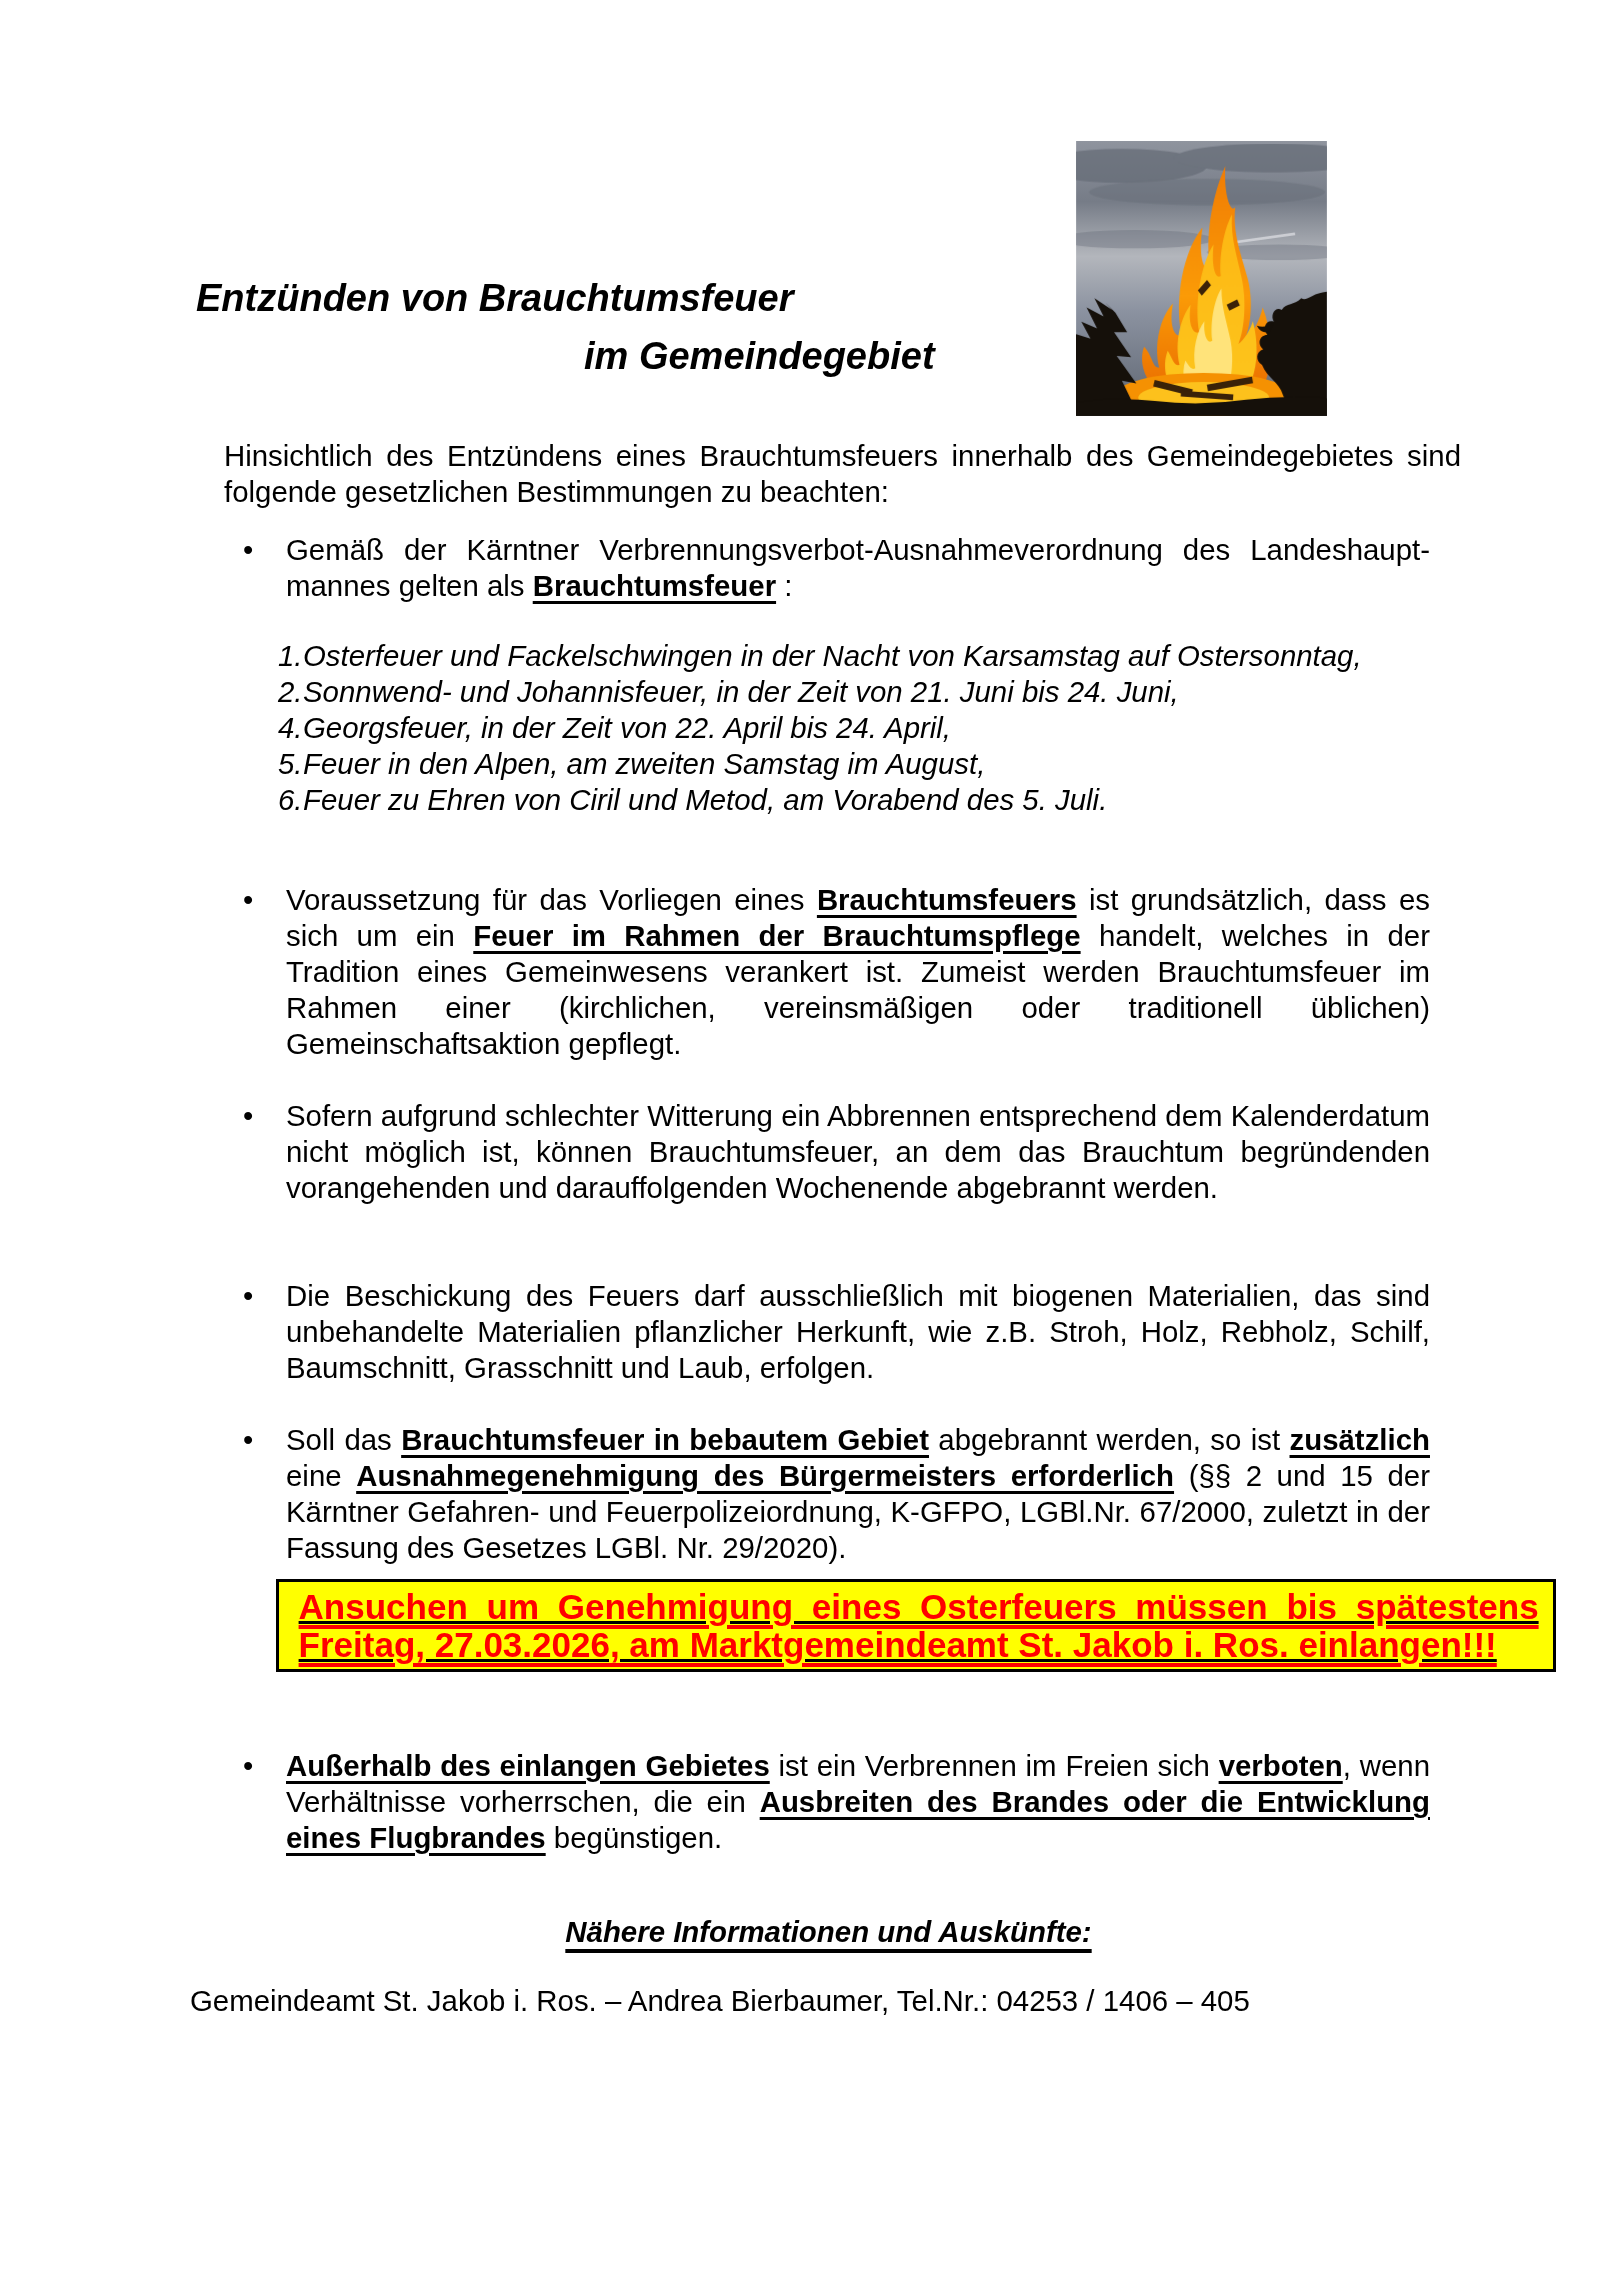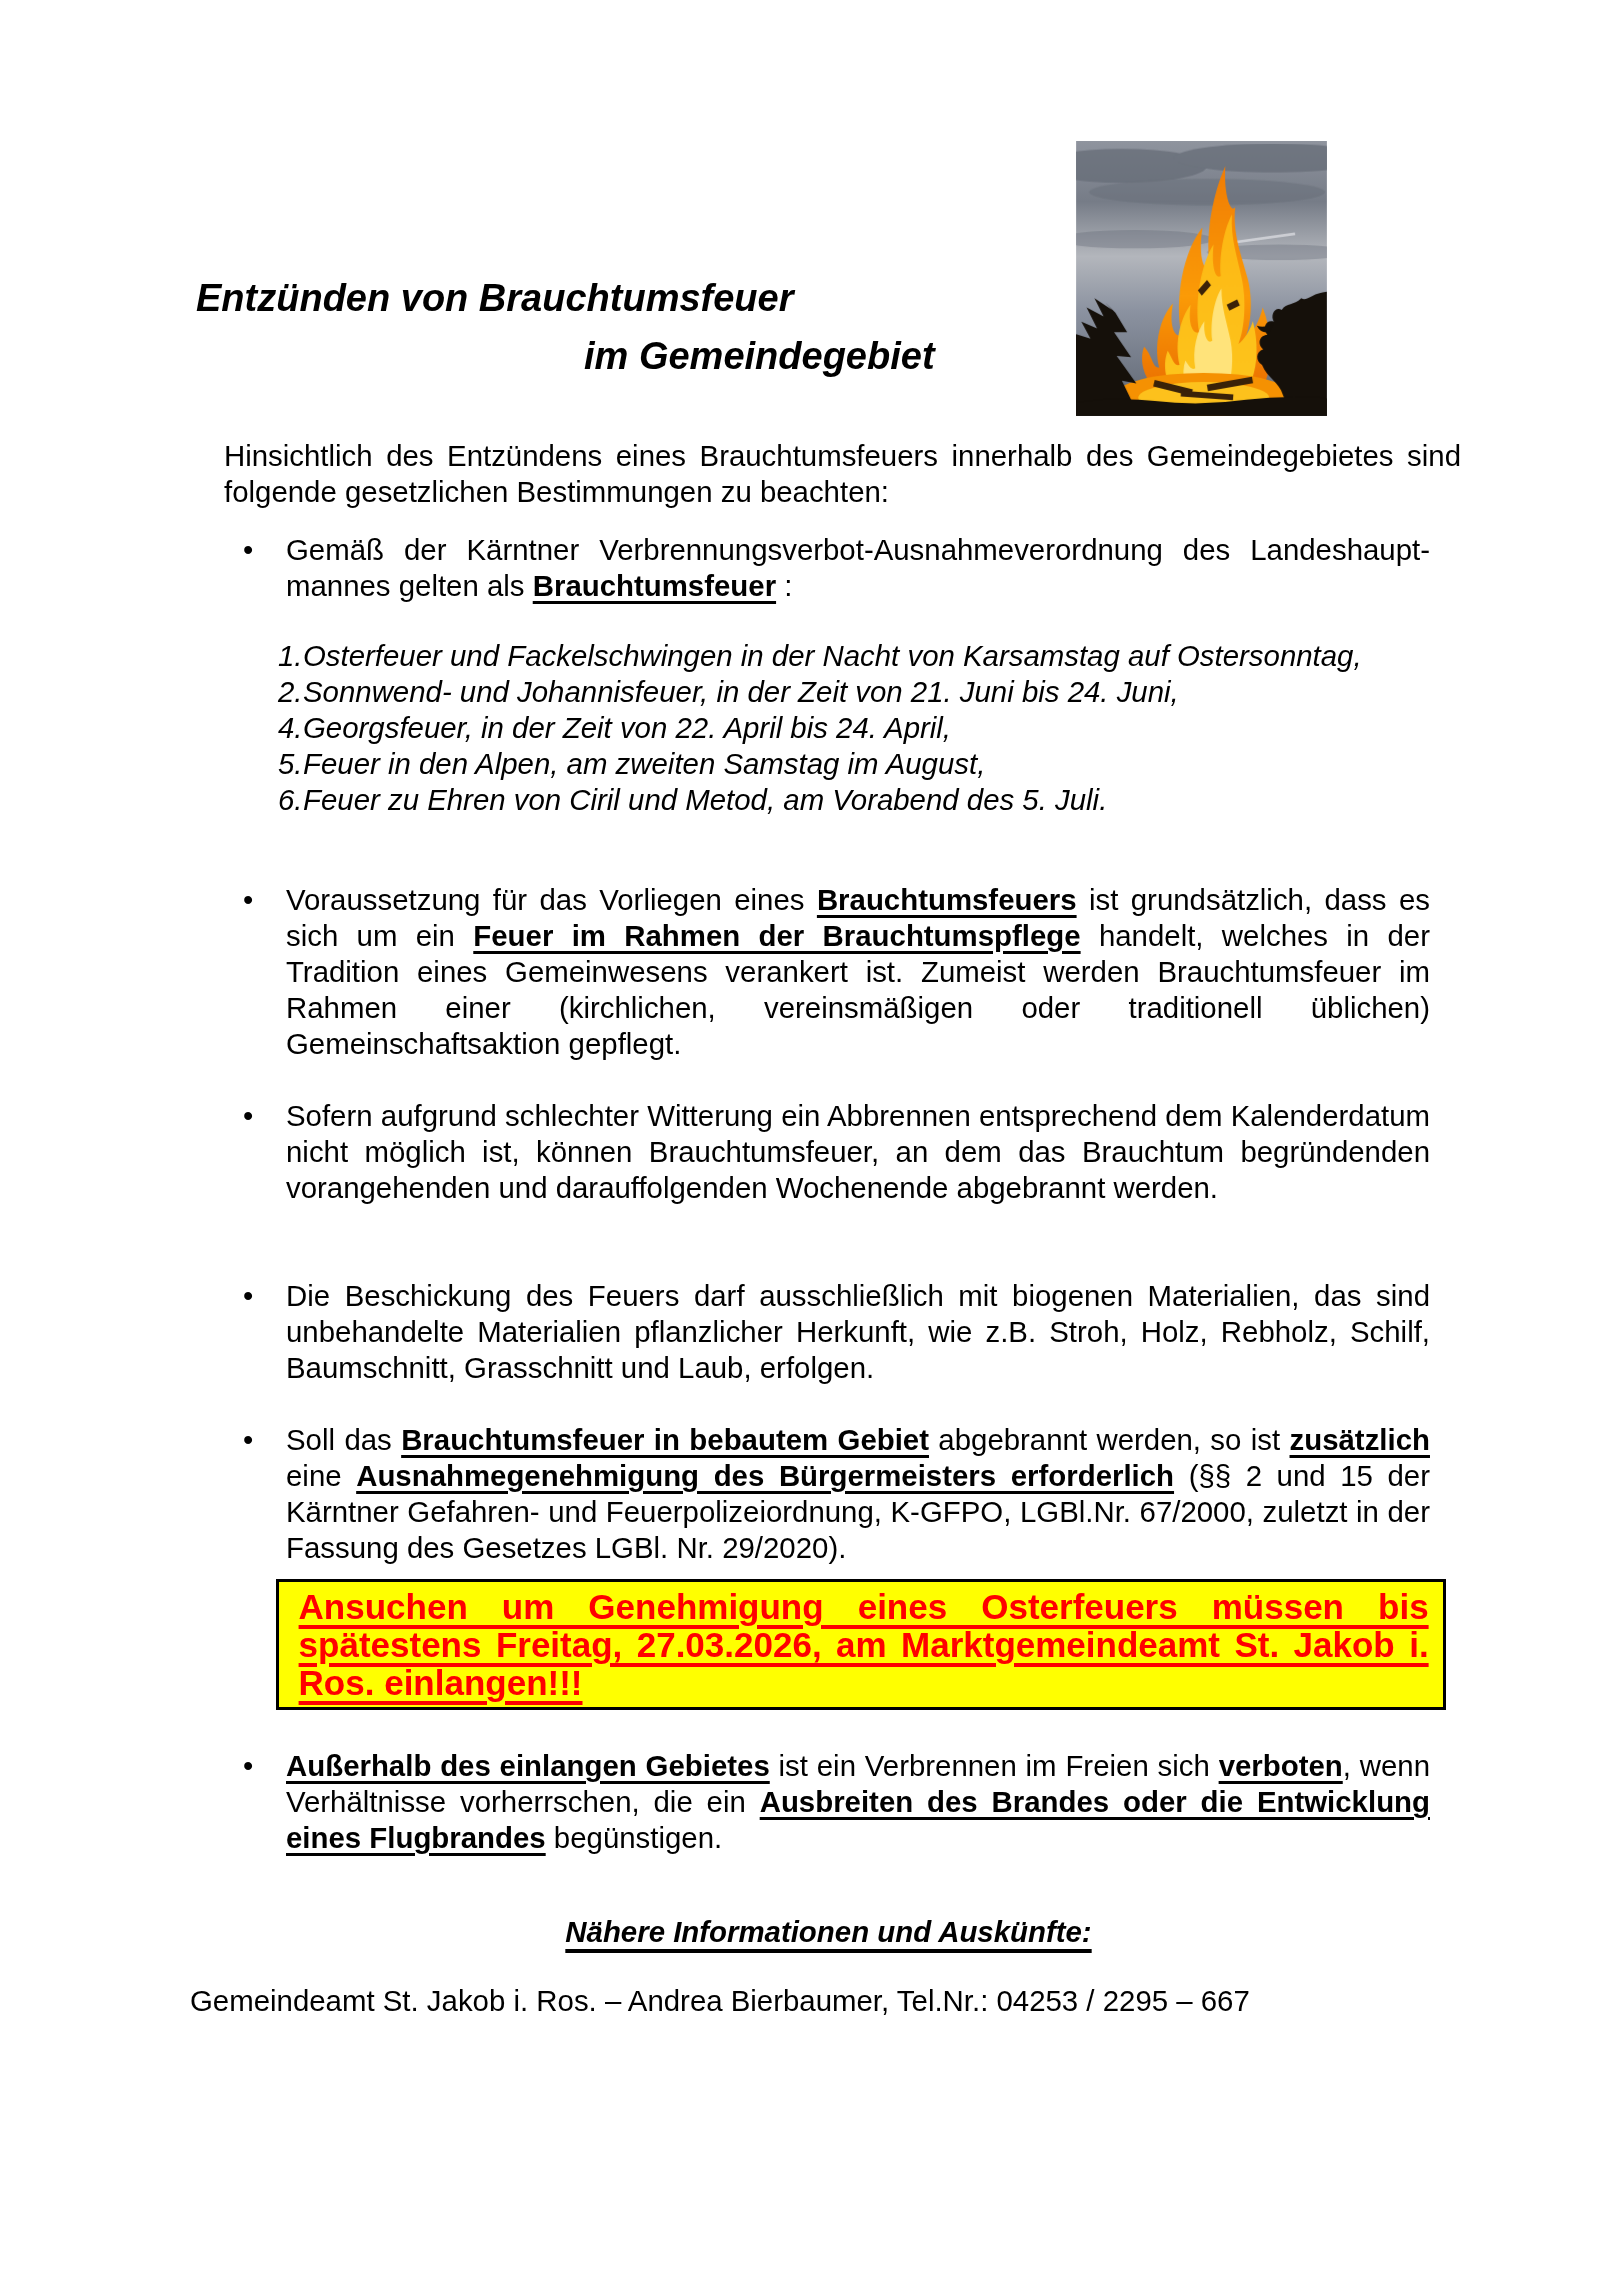--- a/index.html
+++ b/index.html
@@ -62,25 +62,26 @@
     font-size: 29.4px;
     line-height: 36px;
     font-style: italic;
   }
   .num-row { white-space: nowrap; }
   .num-row .num { display: inline-block; width: 25px; }
   .notice {
     position: absolute;
     left: 276px;
     top: 1579px;
-    width: 1170px;
+    width: 1280px;
     box-sizing: border-box;
     background: var(--notice-bg);
     border: 3.3px solid #000;
     padding: 5.9px 14.4px 5.2px 19.6px;
+    text-decoration: underline;
   }
   .notice-text {
     font-size: 35px;
     line-height: 38px;
     font-weight: bold;
     color: var(--notice-text);
     text-align: justify;
   }
   .notice-text .u {
     text-decoration-thickness: 3.9px;
@@ -209,16 +210,16 @@
   <div class="notice">
     <div class="notice-text"><span class="b u">Ansuchen um Genehmigung eines Osterfeuers müssen bis spätestens Freitag, 27.03.2026, am Marktgemeindeamt St. Jakob i. Ros. einlangen!!!</span></div>
   </div>
 
   <div class="bullet-text" style="top:1748px;">
     <span class="dot">•</span><span><span class="b u">Außerhalb des einlangen Gebietes</span><span> ist ein Verbrennen im Freien sich </span><span class="b u">verboten</span><span>, wenn Verhältnisse vorherrschen, die ein </span><span class="b u">Ausbreiten des Brandes oder die Entwicklung eines Flugbrandes</span><span> begünstigen.</span></span>
   </div>
 
   <div class="info-heading"><span class="b u i">Nähere Informationen und Auskünfte:</span></div>
 
-  <div class="footer-line">Gemeindeamt St. Jakob i. Ros. – Andrea Bierbaumer, Tel.Nr.: 04253 / 2295 – 667</div>
+  <div class="footer-line">Gemeindeamt St. Jakob i. Ros. – Andrea Bierbaumer, Tel.Nr.: 04253 / 1406 – 405</div>
 
 </div>
 
 
 </body></html>

